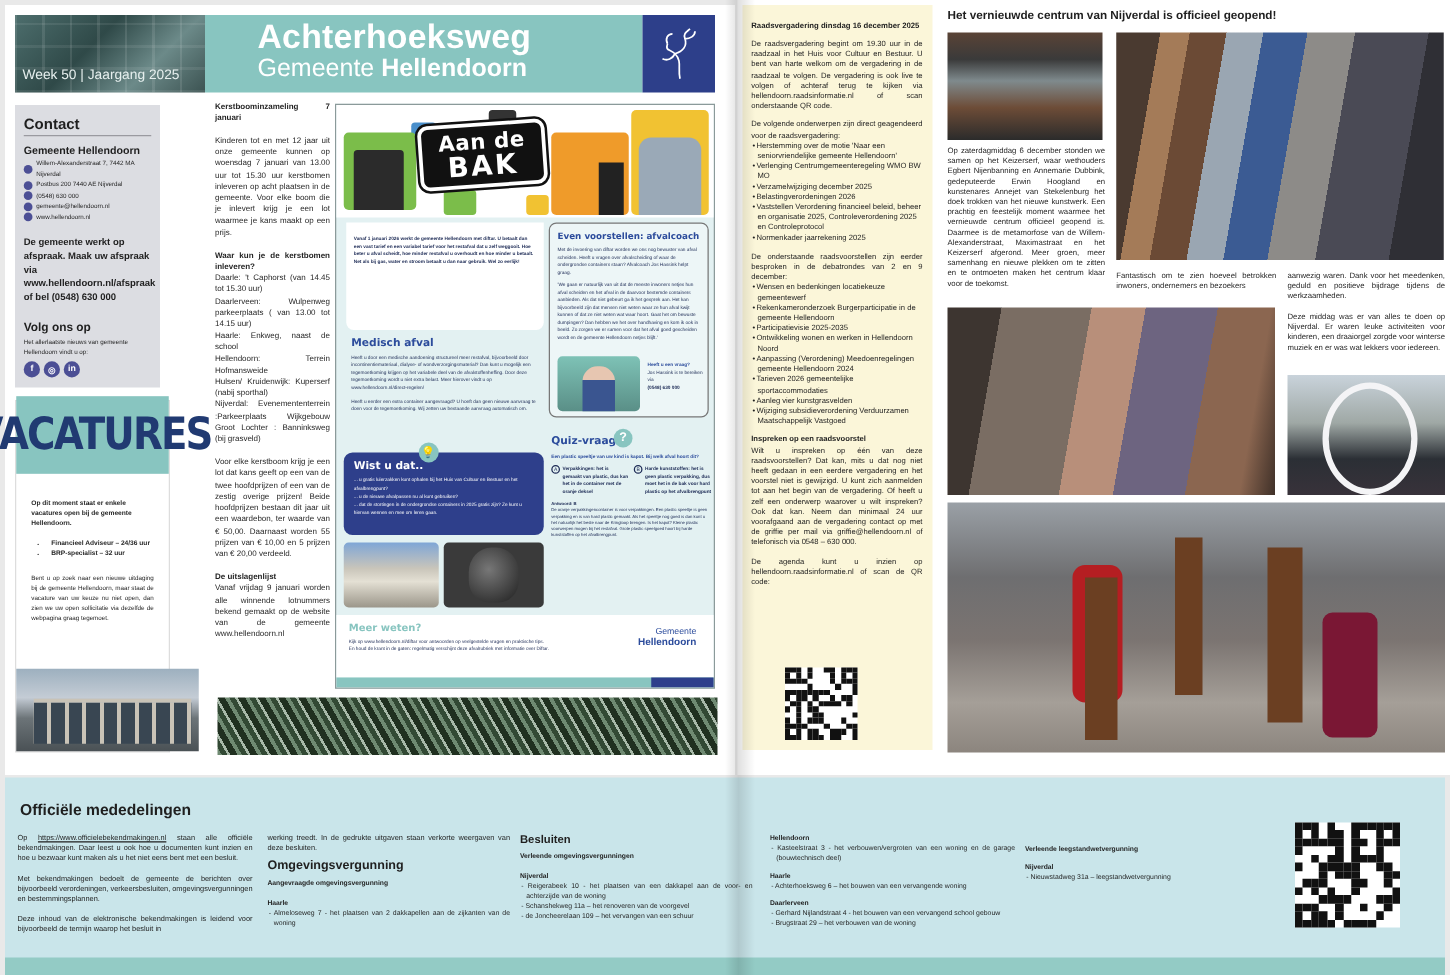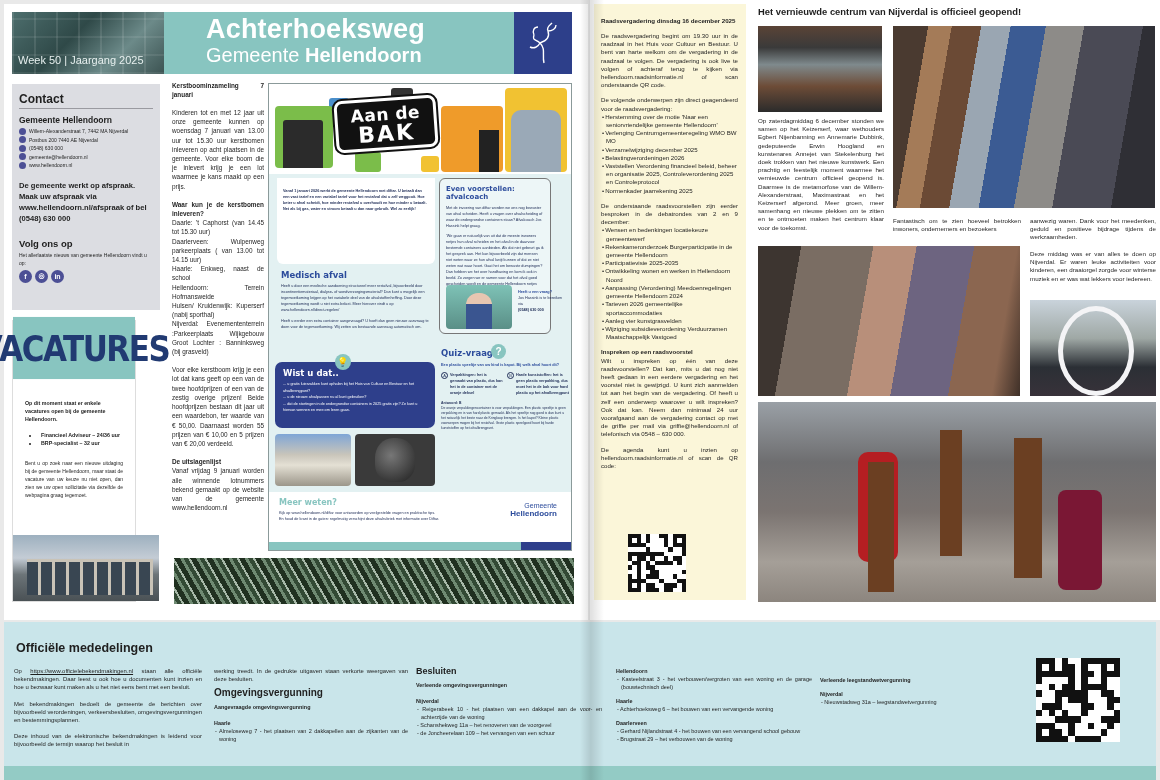--- a/index.html
+++ b/index.html
@@ -14,21 +14,21 @@
   .hdr-photo{left:12px;top:12px;width:152px;height:62px;background:linear-gradient(135deg,#4d6e6d,#2f4948 40%,#6c8a89 70%,#3c5352);overflow:hidden}
   .hdr-photo:before{content:"";position:absolute;inset:0;background:repeating-linear-gradient(90deg,rgba(255,255,255,.10) 0 2px,transparent 2px 22px),repeating-linear-gradient(0deg,rgba(255,255,255,.08) 0 2px,transparent 2px 18px)}
   .hdr-week{left:18px;top:54px;font-size:11px;color:#e6efee;z-index:2}
   .hdr-band{left:164px;top:12px;width:350px;height:62px;background:#88c5c0}
   .hdr-title{left:206px;top:14px;font-size:27px;font-weight:bold;color:#fff;letter-spacing:.2px}
   .hdr-sub{left:206px;top:44px;font-size:20px;color:#fff}
   .hdr-sub b{font-weight:bold}
   .hdr-logo{left:514px;top:12px;width:58px;height:62px;background:#2d3f8a;display:flex;align-items:center;justify-content:center}
 
   
-  .contact{left:12px;top:84px;width:148px;height:226px;background:#dcdde2;padding:8px 7px}
+  .contact{left:12px;top:84px;width:116px;height:226px;background:#dcdde2;padding:8px 7px}
   .contact h3{font-size:12px;font-weight:bold;border-bottom:1px solid #9a9aa0;padding-bottom:2px;margin-bottom:6px}
   .contact .org{font-size:8.5px;font-weight:bold;margin-bottom:2px}
   .crow{display:flex;align-items:center;gap:3px;font-size:5px;line-height:8.5px}
   .cic{width:7px;height:7px;border-radius:50%;background:#4c4f95;flex:none}
   .contact .appt{font-size:7.6px;font-weight:bold;line-height:11px;margin-top:10px}
   .contact .follow{font-size:9.5px;font-weight:bold;margin-top:14px}
   .contact .fsub{font-size:5px;line-height:8px;margin-top:2px}
   .socials{display:flex;gap:3px;margin-top:3px}
   .soc{width:13px;height:13px;border-radius:50%;background:#4c4f95;color:#fff;font-size:7px;font-weight:bold;display:flex;align-items:center;justify-content:center}
 
@@ -69,21 +69,21 @@
   .fl-small{font-size:3.8px;line-height:6px;color:#1c2a55;font-weight:bold}
   .fl-h2{font-family:"DejaVu Sans",sans-serif;font-weight:bold;font-size:8.5px;color:#2c4c9c}
   .fl-med{position:absolute;left:12px;top:186px;width:150px}
   .fl-wist{position:absolute;left:6px;top:278px;width:160px;height:66px;background:#2e3f8b;border-radius:7px;padding:6px 8px;color:#fff}
   .fl-wist .fl-h2{color:#fff}
   .fl-wist .fl-small{color:#fff;font-weight:normal;line-height:6.5px}
   .bulb{position:absolute;left:60px;top:-8px;width:16px;height:16px;border-radius:50%;background:#88c5c0;color:#fff;font-size:9px;text-align:center;line-height:16px}
   .fl-paper{position:absolute;left:6px;top:350px;width:76px;height:52px;background:linear-gradient(180deg,#7fa6d6,#c9c5ba 40%,#e4e0d4 60%,#9b968a);border-radius:4px}
   .fl-bag{position:absolute;left:86px;top:350px;width:80px;height:52px;background:#3a3a3a;border-radius:4px}
   .fl-bag:after{content:"";position:absolute;left:20px;top:4px;width:40px;height:44px;border-radius:45% 45% 40% 40%;background:radial-gradient(circle at 40% 40%,#777,#1f1f1f)}
-  .fl-coach{position:absolute;left:170px;top:94px;width:112px;height:156px;border:1px solid #777;border-radius:6px;padding:6px 6px;background:#edf6f7}
+  .fl-coach{position:absolute;left:170px;top:94px;width:128px;height:156px;border:1px solid #777;border-radius:6px;padding:6px 6px;background:#edf6f7}
   .fl-coach-photo{position:absolute;left:6px;top:106px;width:66px;height:44px;background:linear-gradient(180deg,#7ec2b6,#5a8f87);border-radius:4px;overflow:hidden}
   .fl-coach-photo:after{content:"";position:absolute;left:20px;top:8px;width:26px;height:40px;border-radius:12px 12px 0 0;background:linear-gradient(180deg,#e7c6b1 0 28%,#3a5590 28%)}
   .fl-coach-q{position:absolute;left:78px;top:110px;width:46px}
   .fl-quiz{position:absolute;left:172px;top:258px;width:128px}
   .qbadge{display:inline-block;width:15px;height:15px;border-radius:50%;background:#88c5c0;color:#fff;font-size:10px;font-weight:bold;text-align:center;line-height:15px;vertical-align:middle;margin-left:-2px}
   .quiz-opts{display:flex;gap:4px;margin-top:4px}
   .quiz-opts>div{flex:1;display:flex;gap:2px}
   .qo-l{width:7px;height:7px;border:1px solid #1c2a55;border-radius:50%;font-size:4px;text-align:center;line-height:5px;flex:none;color:#1c2a55}
   .fl-bottom{position:absolute;left:0;top:408px;width:302px;height:50px;background:#fff;padding:6px 10px}
   .fl-meer{font-family:"DejaVu Sans",sans-serif;font-weight:bold;font-size:8px;color:#88c5c0}

